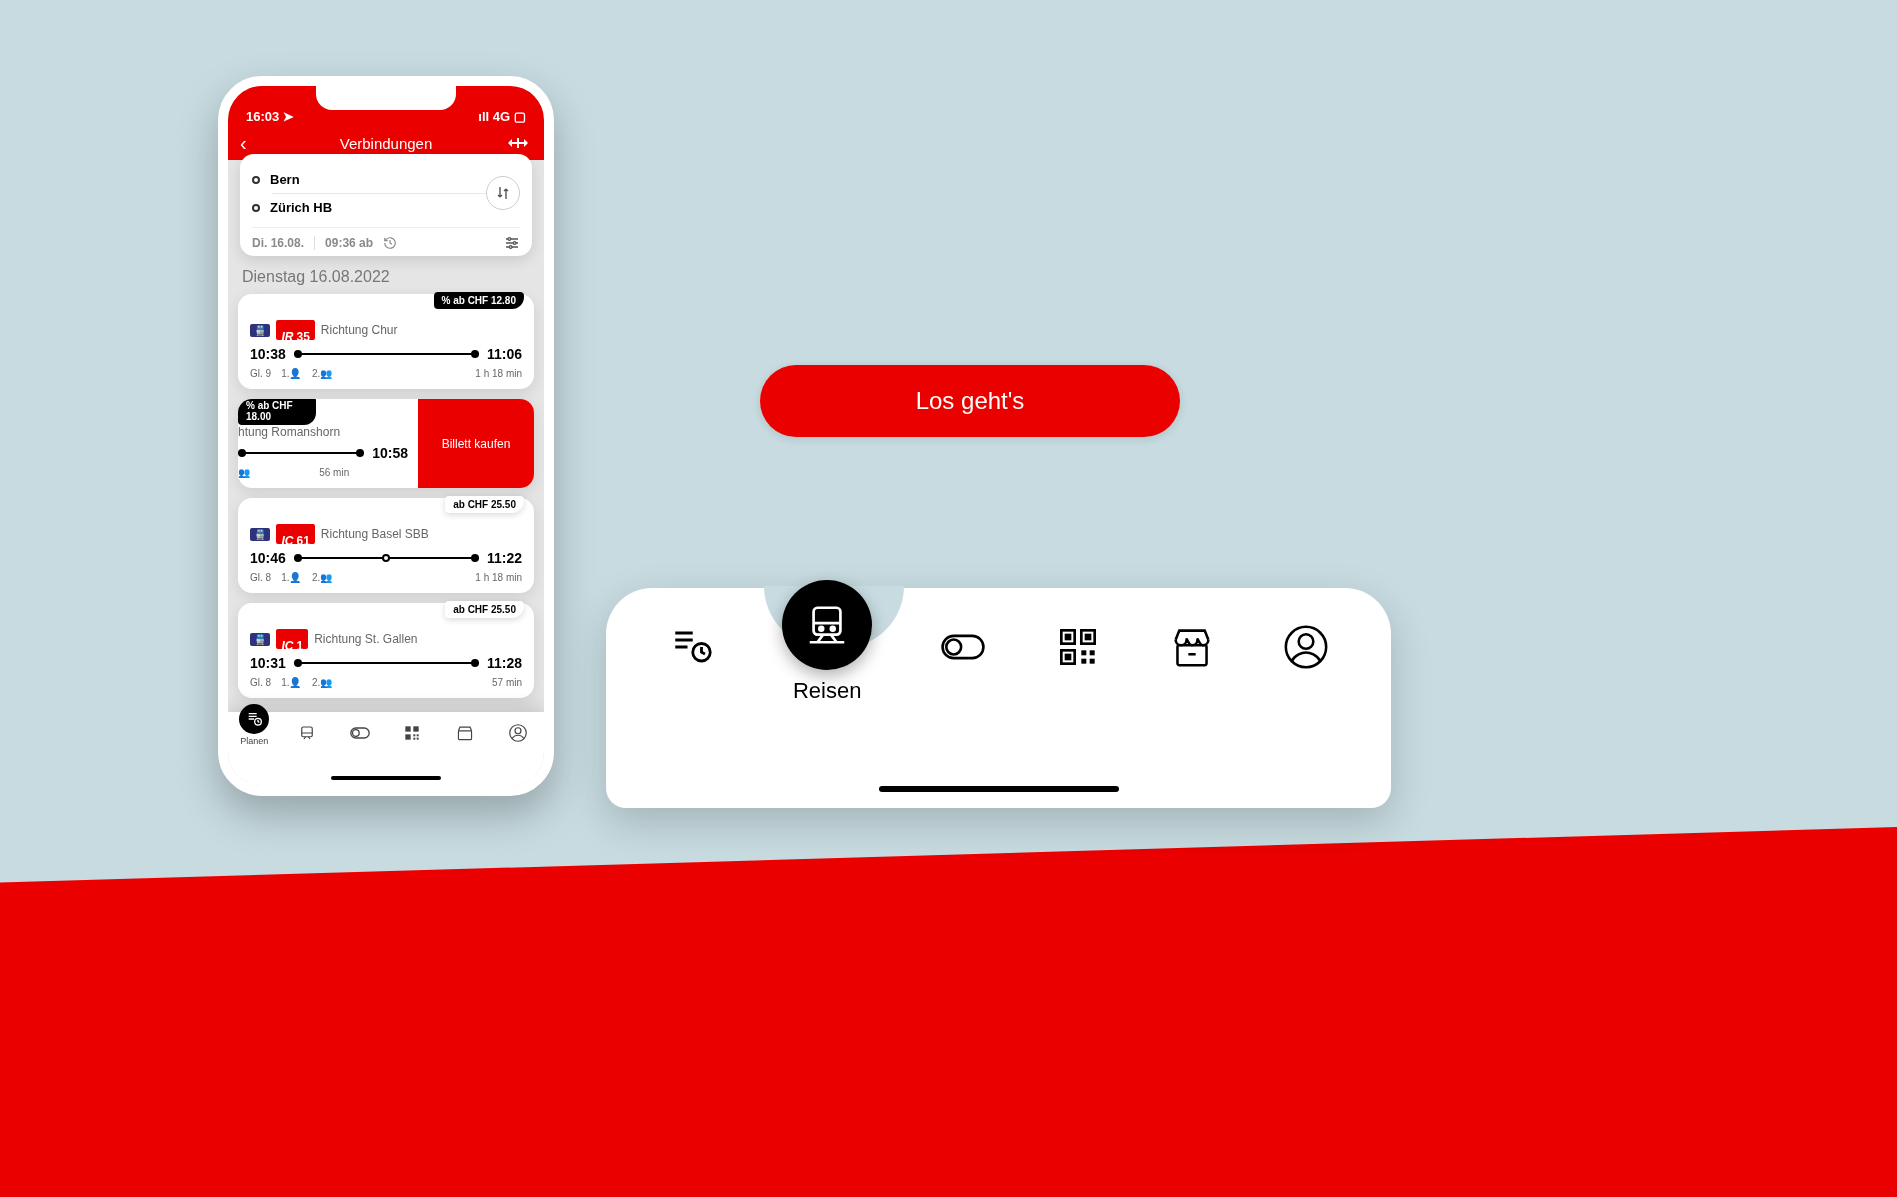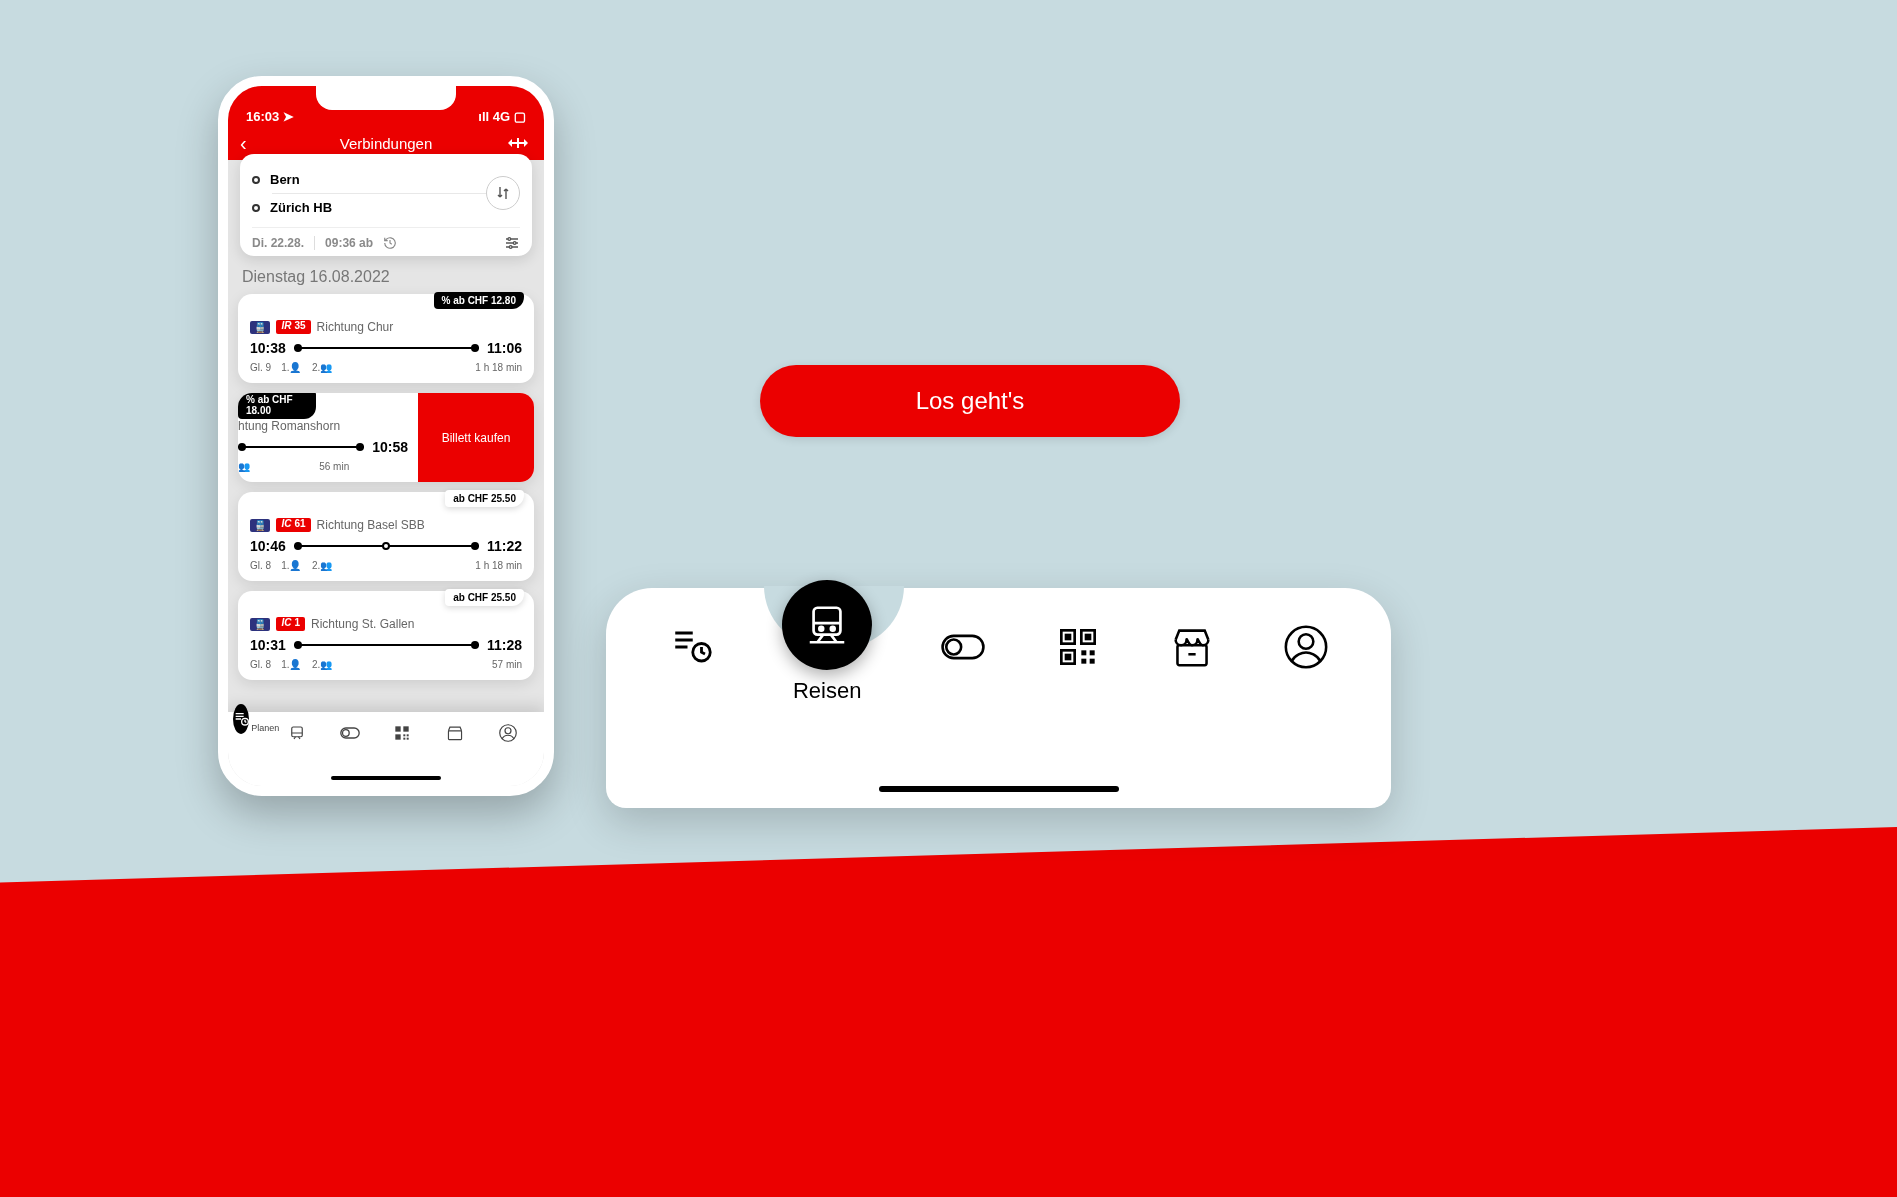--- a/index.html
+++ b/index.html
@@ -90,21 +90,21 @@
   }
   .price-tag {
     position: absolute; top: -2px; right: 10px;
     background: #000; color: #fff;
     border-radius: 4px 4px 12px 4px;
     padding: 3px 8px; font-size: 10px; font-weight: 600;
   }
   .price-tag.white { background: #fff; color: #000; box-shadow: 0 2px 6px rgba(0,0,0,.15); }
   .conn-head { display: flex; align-items: center; gap: 6px; color: #666; margin-bottom: 6px; }
   .chip { background: #2d327d; color:#fff; font-size:10px; padding:1px 4px; border-radius:2px; display:inline-flex; align-items:center; }
-  .chip2 { background: #eb0000; color:#fff; font-size:10px; font-style: italic; font-weight: 700; padding:0 5px; border-radius:2px; display:inline-flex; align-items:flex-start; height:14px; }
+  .chip2 { background: #eb0000; color:#fff; font-size:12px; font-style: italic; font-weight: 700; padding:10px 5px; border-radius:2px; display:inline-flex; align-items:flex-start; height:14px; }
   .chip2 .num { font-style: normal; margin-left:3px; font-weight:600;}
   .time-row { display:flex; align-items:center; gap:8px; font-weight:700; font-size:14px; }
   .time-row .bar { flex:1; height:2px; background:#000; position:relative; }
   .time-row .bar::before, .time-row .bar::after { content:''; position:absolute; width:8px; height:8px; background:#000; border-radius:50%; top:-3px; }
   .time-row .bar::before { left:0; } .time-row .bar::after { right:0; }
   .time-row .bar.mid::after { content:''; position:absolute; left:50%; top:-3px; width:8px; height:8px; border:2px solid #000; background:#fff; border-radius:50%; transform:translateX(-50%); box-sizing:border-box; }
   .time-row .bar.mid .enddot { position:absolute; right:0; top:-3px; width:8px; height:8px; background:#000; border-radius:50%; }
   .meta-row { display:flex; gap:10px; color:#666; margin-top:6px; font-size:10px; }
   .meta-row .dur { margin-left:auto; }
 
@@ -115,21 +115,21 @@
   .swiped .price-tag { right: 102px; }
 
   
   .phone-nav {
     position:absolute; bottom:0; left:0; right:0;
     background:#fff; height:74px;
     box-shadow: 0 -6px 14px rgba(0,0,0,.12);
     display:flex; align-items:flex-start; justify-content:space-around;
     padding-top:10px;
   }
-  .phone-nav .item { display:flex; flex-direction:row; align-items:center; font-size:9px; color:#444; gap:2px; width:42px; }
+  .phone-nav .item { display:flex; flex-direction:column; align-items:center; font-size:9px; color:#444; gap:2px; width:42px; }
   .phone-nav .item .ico { width:22px; height:22px; display:flex; align-items:center; justify-content:center; font-size:16px; }
   .phone-nav .item.active .ico { width:30px; height:30px; background:#000; color:#fff; border-radius:50%; margin-top:-18px; position:relative;}
   .home-ind { position:absolute; bottom:6px; left:50%; transform:translateX(-50%); width:110px; height:4px; background:#000; border-radius:3px;}
 
   
   .cta {
     position:absolute; left: 760px; top: 365px;
     width: 420px; height: 72px;
     background:#eb0000; color:#fff;
     border-radius: 36px;
@@ -198,21 +198,21 @@
     <div class="loc-row">
       <span class="loc-dot"></span>
       <span>Zürich HB</span>
     </div>
     <div class="swap-btn">
       <svg width="16" height="16" viewBox="0 0 16 16" fill="none" stroke="#555" stroke-width="1.4">
           <path d="M5 2v10M5 12l-2-2M5 12l2-2M11 14V4M11 4l-2 2M11 4l2 2"></path>
         </svg>
     </div>
     <div class="date-row">
-      <span>Di. 22.28.</span>
+      <span>Di. 16.08.</span>
       <span class="sep"></span>
       <span>09:36 ab</span>
       <span class="icon">
         <svg width="14" height="14" viewBox="0 0 24 24" fill="none" stroke="#888" stroke-width="2">
             <path d="M3 12a9 9 0 1 0 3-6.7L3 8"></path>
             <path d="M3 3v5h5"></path>
             <path d="M12 7v5l3 2"></path>
           </svg>
       </span>
       <span class="spacer"></span>

